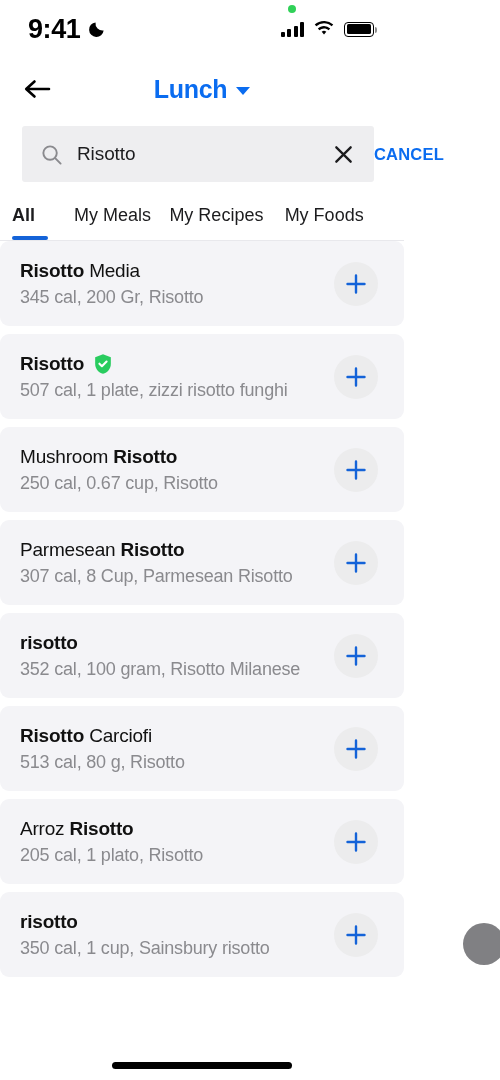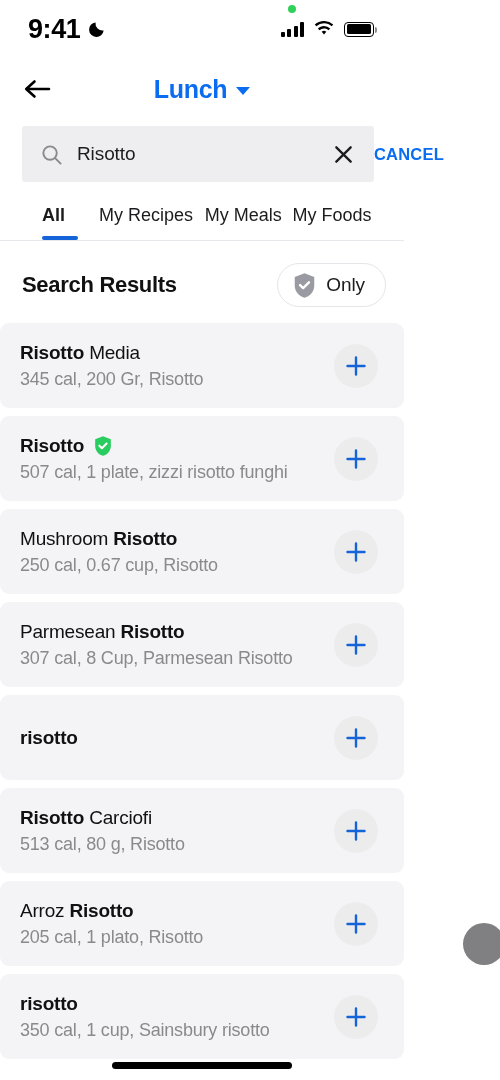--- a/index.html
+++ b/index.html
@@ -70,21 +70,21 @@
   .search-value { flex: 1; font-size: 19px; color: #1c1c1e; letter-spacing: -0.1px; }
   .clear-btn { width: 30px; height: 30px; display: flex; align-items: center; justify-content: center; cursor: pointer; }
   .cancel-btn {
     flex: 1; text-align: center; font-size: 16.5px; font-weight: 700;
     color: #0a6cf0; letter-spacing: 0.2px; cursor: pointer;
   }
 
   
   .tabs {
     display: flex; align-items: flex-end; height: 58px;
-    padding: 0 24px 0 42px; gap: 0; border-bottom: 0;
+    padding: 0 24px 0 12px; gap: 0; border-bottom: 0;
   }
   .tab {
     position: relative; font-size: 18px; color: #1c1c1e;
     padding-bottom: 14px; cursor: pointer; white-space: nowrap;
   }
   .tab.t-all { width: 78px; font-weight: 700; }
   .tab.t-meals { width: 120px; }
   .tab.t-recipes { width: 145px; }
   .tab.t-foods { width: 120px; }
   .tab .bar {
@@ -203,45 +203,35 @@
       </span>
     </div>
     <span class="cancel-btn">CANCEL</span>
   </div>
 
   <div class="tabs">
     <div class="tab t-all active">
       <span>All</span>
       <span class="bar"></span>
     </div>
+    <div class="tab t-meals">
+      <span>My Meals</span>
+      
+    </div>
     <div class="tab t-recipes">
       <span>My Recipes</span>
       
     </div>
-    <div class="tab t-meals">
-      <span>My Meals</span>
-      
-    </div>
     <div class="tab t-foods">
       <span>My Foods</span>
       
     </div>
   </div>
   <div class="tabs-divider"></div>
 
-  <div class="results-head">
-    <span class="results-title">Search Results</span>
-    <div class="only-pill">
-      <svg width="25" height="27" viewBox="0 0 24 26">
-        <path d="M12 1.2L2.6 4.8v8.1c0 5.6 3.9 10.3 9.4 11.9 5.5-1.6 9.4-6.3 9.4-11.9V4.8L12 1.2z" fill="#9a9aa3"></path>
-        <path d="M7.7 12.6l3 3 5.6-5.6" stroke="#fff" stroke-width="2.3" fill="none" stroke-linecap="round" stroke-linejoin="round"></path>
-      </svg>
-      <span class="only-label">Only</span>
-    </div>
-  </div>
 
   <div class="results">
 
     <div class="result-card">
       <div class="r-text">
         <div class="r-title">
           <span><span class="hl">Risotto</span><span> Media</span></span>
         </div>
         <span class="r-sub">345 cal, 200 Gr, Risotto</span>
       </div>
@@ -298,20 +288,21 @@
             <path d="M12 3.5v17M3.5 12h17" stroke="#1463d8" stroke-width="2.4" stroke-linecap="round"></path>
           </svg>
       </div>
     </div>
 
     <div class="result-card">
       <div class="r-text">
         <div class="r-title">
           <span><span class="hl">risotto</span><span></span></span>
         </div>
+        <span class="r-sub">352 cal, 100 gram, Risotto Milanese</span>
       </div>
       <div class="add-btn">
         <svg width="24" height="24" viewBox="0 0 24 24">
             <path d="M12 3.5v17M3.5 12h17" stroke="#1463d8" stroke-width="2.4" stroke-linecap="round"></path>
           </svg>
       </div>
     </div>
 
     <div class="result-card">
       <div class="r-text">

